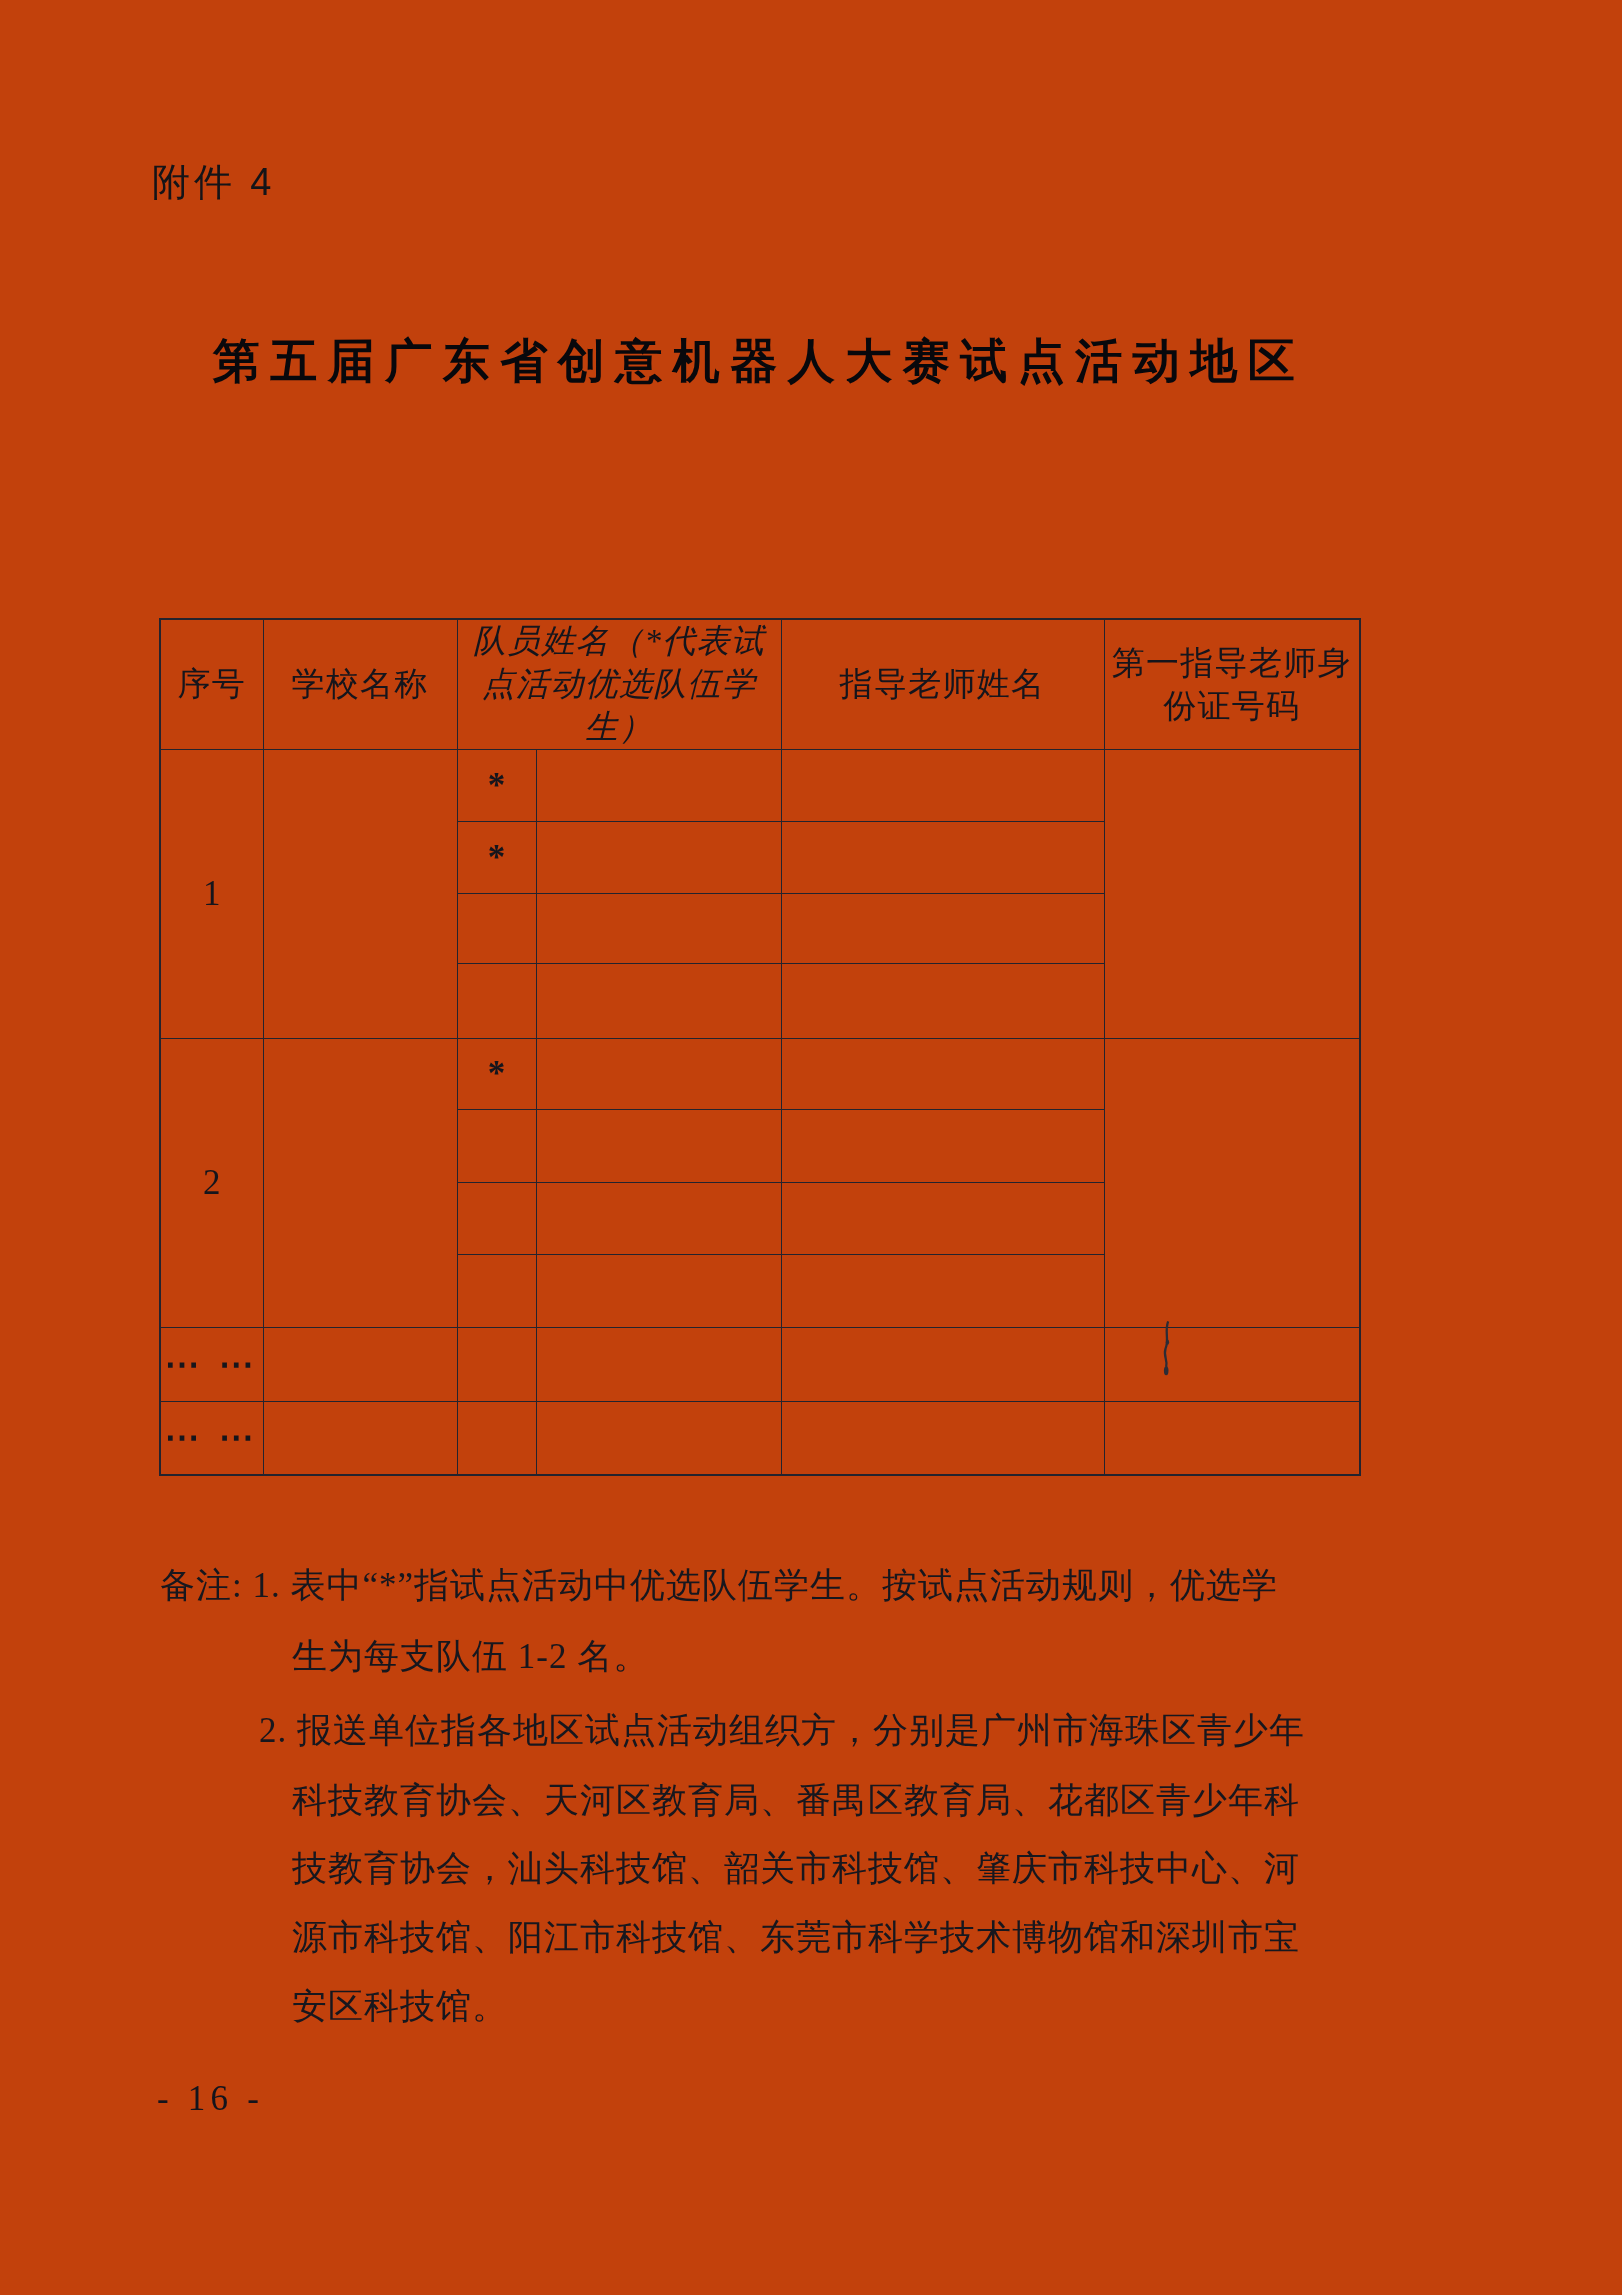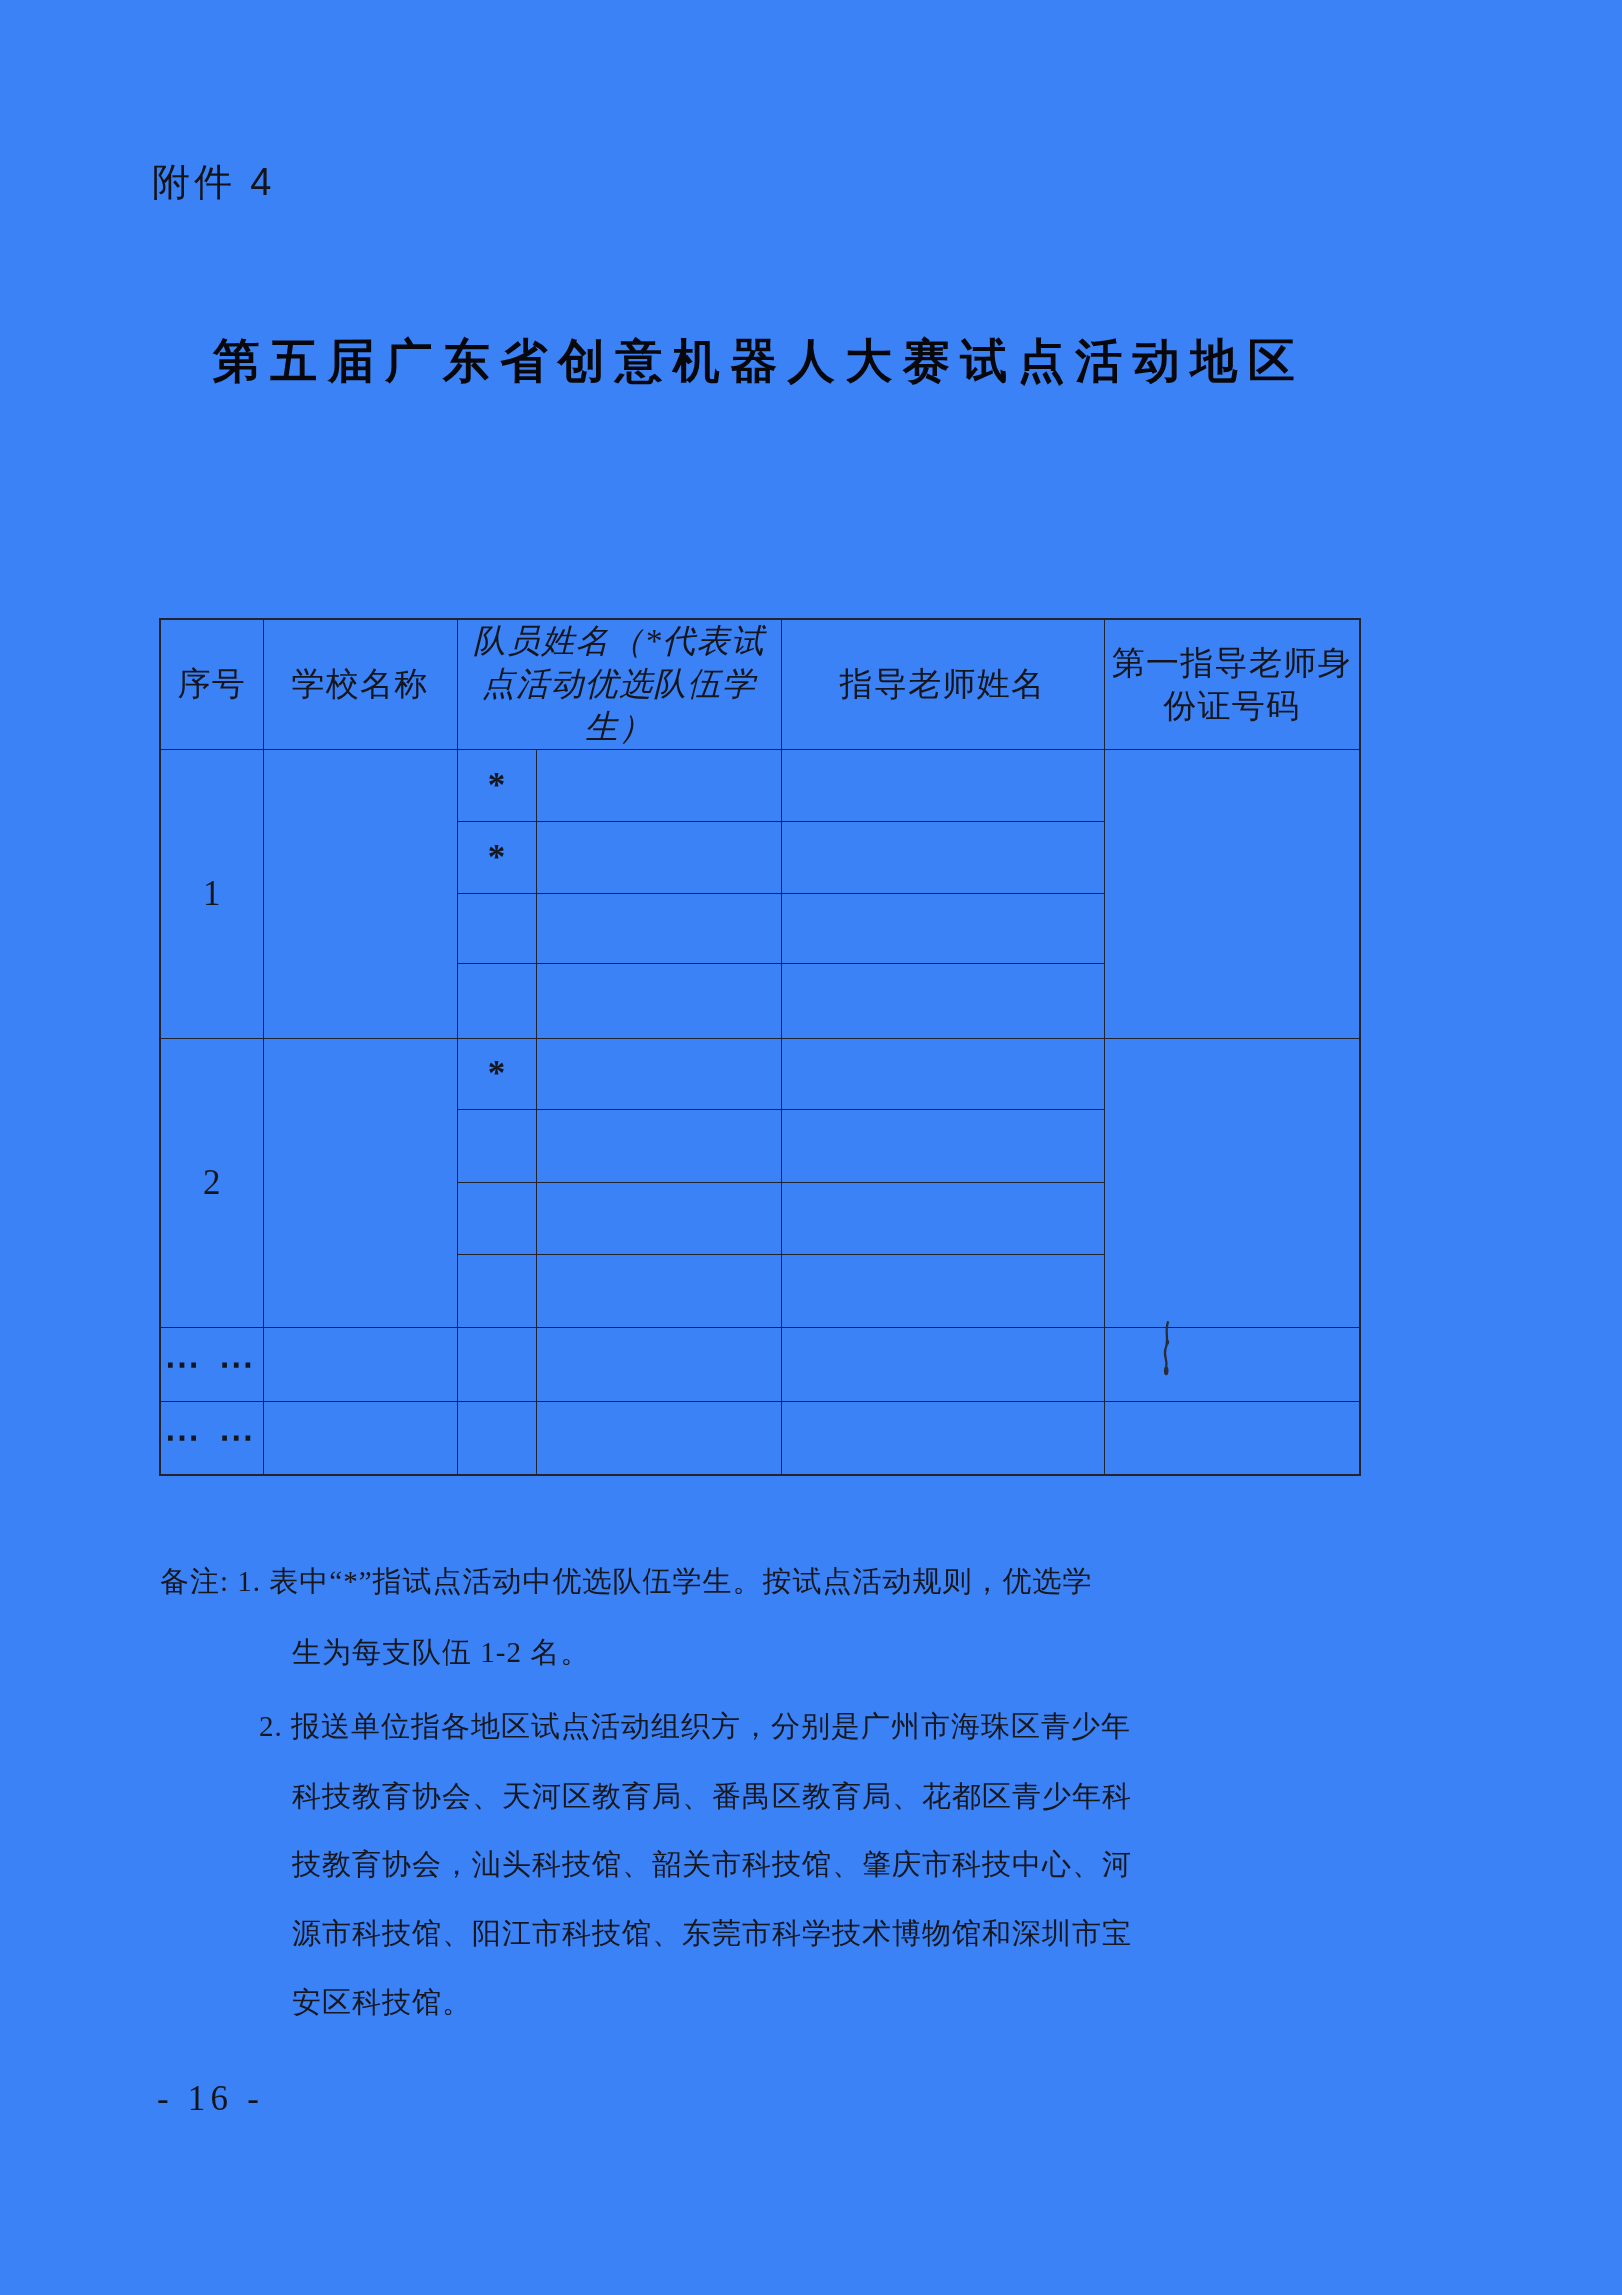--- a/index.html
+++ b/index.html
@@ -1,19 +1,19 @@
 <!DOCTYPE html>
 <html style="font-size:10.5px"><head>
 <meta charset="utf-8">
 <style>
   html,body{margin:0;padding:0;background:#e8e8e8;}
   .page{
     position:relative;
     width:1622px;height:2295px;
-    background:#3b82f6;
+    background:#c2410c;
     font-family:"Liberation Serif","DejaVu Serif",serif;
     color:#1b1b22;
     overflow:hidden;
   }
   .attachment{
     position:absolute;left:152px;top:157px;
     font-family:"Liberation Sans","DejaVu Sans",sans-serif;
     font-size:38px;letter-spacing:3.9px;color:#141418;
   }
   .title{
@@ -48,21 +48,21 @@
   table.roster td{
     vertical-align:middle;text-align:center;
     font-size:35px;color:#15151c;
     padding:0;
   }
   td.star-cell{font-size:38px;font-weight:bold;}
   td.idx-cell{font-size:35px;}
   td.ellipsis-cell{font-size:26px;letter-spacing:5.2px;font-weight:bold;color:#101014;}
   .notes .nline{
     position:absolute;
-    font-size:29px;letter-spacing:1px;color:#17171e;
+    font-size:35px;letter-spacing:1px;color:#17171e;
     white-space:nowrap;
   }
   .pagenum{
     position:absolute;left:157px;top:2079px;
     font-size:35px;letter-spacing:5.2px;color:#14141c;
   }
   .ink-smudge{position:absolute;left:1159px;top:1320px;}
 </style>
 </head>
 <body>

